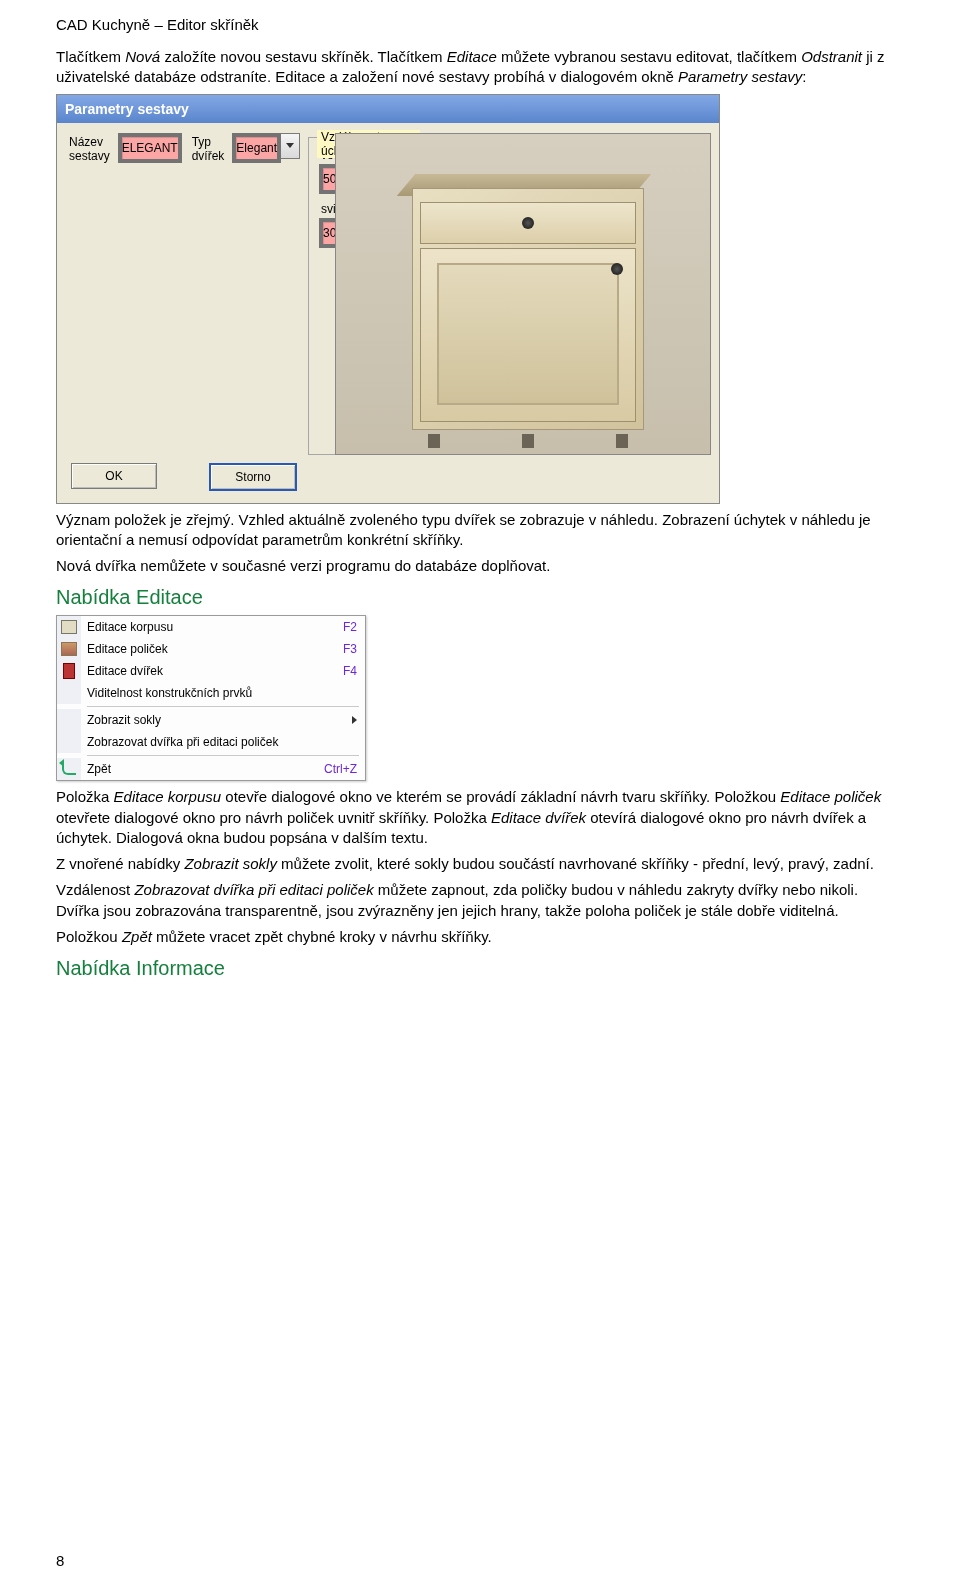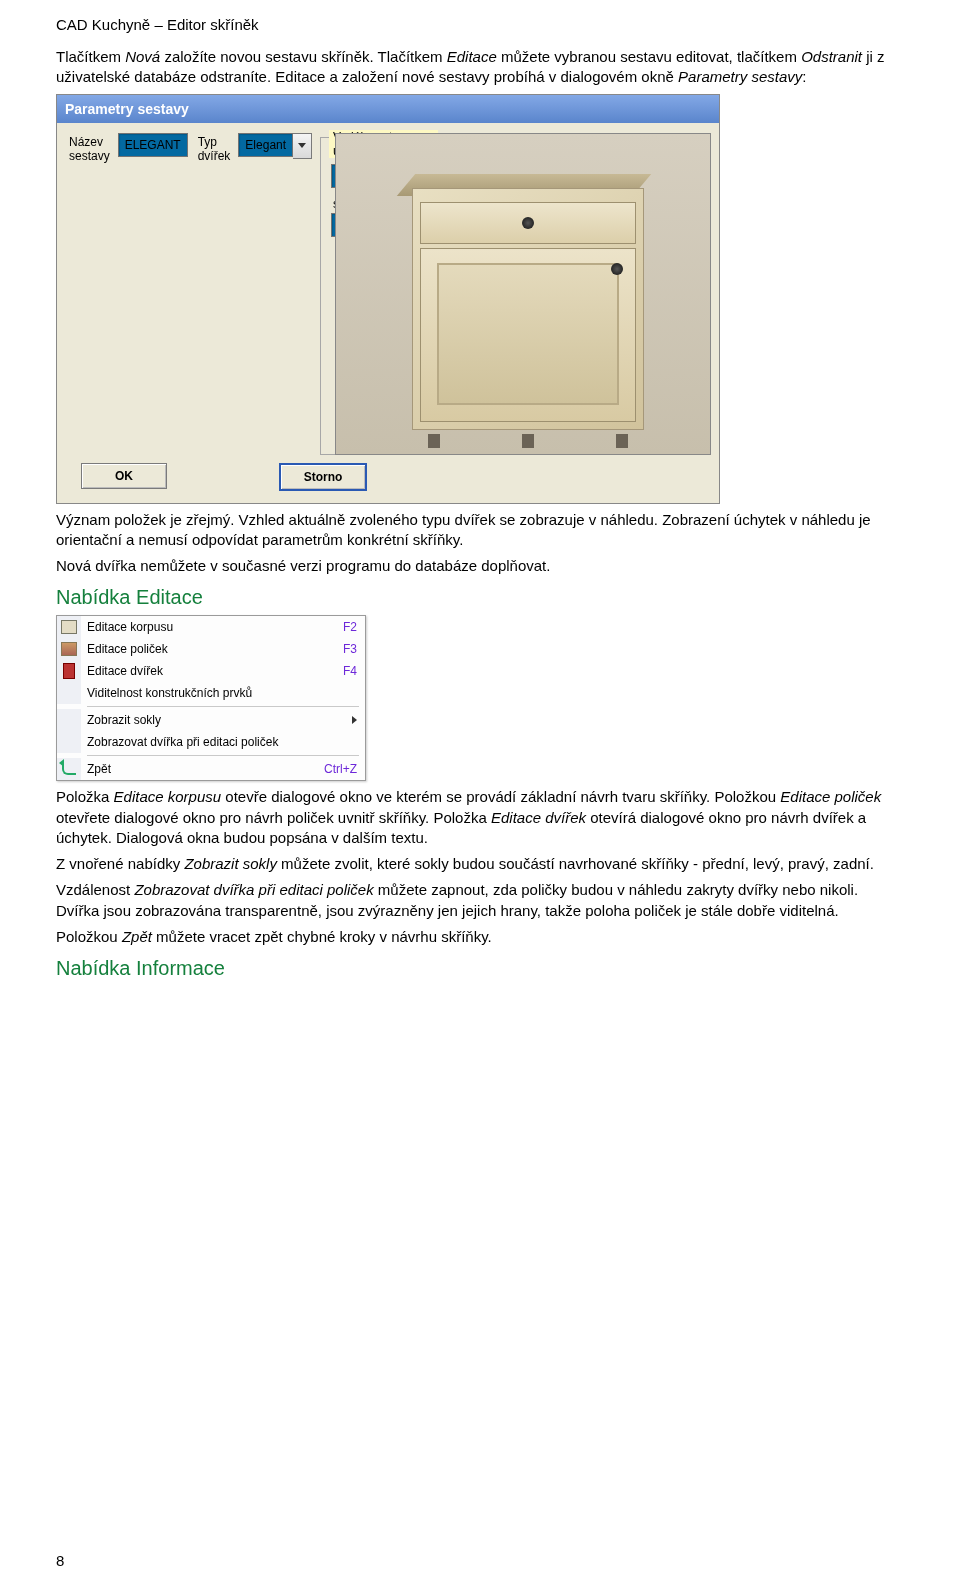--- a/index.html
+++ b/index.html
@@ -7,35 +7,35 @@
 .doc-header{font-size:15px;margin-bottom:14px;}
 p{margin:6px 0;line-height:1.35;}
 .em{font-style:italic;}
 .heading{color:#15803d;font-size:20px;margin:10px 0 6px 0;}
 .dialog{width:662px;border:1px solid #888;background:#ece9d8;box-shadow:0 1px 0 #aaa inset;}
 .titlebar{height:28px;background:linear-gradient(#83a8e6,#5a85cc);color:#fff;display:flex;align-items:center;padding:0 8px;font-size:14px;font-weight:bold;font-family:Tahoma,Verdana,sans-serif;}
 .dlg-body{display:flex;padding:10px 10px 8px 10px;gap:10px;}
 .left-col{width:258px;display:flex;flex-direction:row;gap:8px;}
 .right-col{flex:1;position:relative;}
 .lbl{font-size:12px;font-family:Tahoma,Verdana,sans-serif;color:#000;margin:2px 0 0 2px;}
-.textbox{background:#0369a1;border:1px solid #737373;box-shadow:inset 1px 1px 1px rgba(0,0,0,.15);height:22px;display:flex;align-items:center;padding:0 6px;font-size:12px;}
+.textbox{background:#fca5a5;border:4px solid #737373;box-shadow:inset 1px 1px 1px rgba(0,0,0,.15);height:22px;display:flex;align-items:center;padding:0 0;font-size:12px;}
 .combo{display:flex;}
 .combo .textbox{flex:1;}
 .combo-btn{width:18px;height:24px;border:1px solid #7a7a7a;border-left:none;background:linear-gradient(#f5f5f5,#d9d9d9);display:flex;align-items:center;justify-content:center;}
 .caret-down{width:0;height:0;border-left:4px solid transparent;border-right:4px solid transparent;border-top:5px solid #333;}
 .groupbox{border:1px solid #a7a7a7;margin-top:4px;padding:8px 10px 10px 10px;position:relative;}
 .group-title{position:absolute;top:-8px;left:8px;background:#fef9c3;padding:0 4px;font-size:12px;font-family:Tahoma,Verdana,sans-serif;}
 .spinner-row{display:flex;align-items:center;gap:0;margin-top:2px;}
 .spinner-row .textbox{width:66px;}
 .spin-btns{display:flex;flex-direction:column;border:1px solid #7a7a7a;border-left:none;}
 .spin-btn{width:16px;height:11px;background:linear-gradient(#f5f5f5,#d9d9d9);display:flex;align-items:center;justify-content:center;}
 .spin-btn+.spin-btn{border-top:1px solid #7a7a7a;}
 .arrow-up{width:0;height:0;border-left:3px solid transparent;border-right:3px solid transparent;border-bottom:4px solid #444;}
 .arrow-down{width:0;height:0;border-left:3px solid transparent;border-right:3px solid transparent;border-top:4px solid #444;}
-.dlg-buttons{display:flex;gap:112px;padding:0 0 12px 24px;font-weight:bold;}
+.dlg-buttons{display:flex;gap:52px;padding:0 0 12px 14px;}
 .btn{background:#ece9d8;border:1px solid #7a7a7a;box-shadow:1px 1px 0 #fff inset,-1px -1px 0 #bcbcbc inset;min-width:84px;height:24px;display:flex;align-items:center;justify-content:center;font-size:12px;font-family:Tahoma,Verdana,sans-serif;}
 .btn.default{border:2px solid #2a59b3;}
 .preview{width:100%;height:320px;background:linear-gradient(#d6cfc0,#c7bfac);border:1px solid #888;position:relative;overflow:hidden;}
 .cab-body{position:absolute;left:76px;top:54px;width:230px;height:240px;background:linear-gradient(145deg,#e8dfc2,#d1c39c);border:1px solid #a59779;}
 .cab-top{position:absolute;left:70px;top:40px;width:236px;height:22px;background:linear-gradient(#c7b995,#a79974);transform:skewX(-40deg);}
 .drawer{position:absolute;left:84px;top:68px;width:214px;height:40px;background:linear-gradient(#ede5cc,#dccfaa);border:1px solid #9d906f;}
 .drawer-knob{position:absolute;left:50%;top:50%;width:12px;height:12px;border-radius:50%;background:radial-gradient(#555,#111);transform:translate(-50%,-50%);}
 .door{position:absolute;left:84px;top:114px;width:214px;height:172px;background:linear-gradient(#ece3c9,#d8caa3);border:1px solid #9d906f;}
 .door-inner{position:absolute;left:16px;top:14px;right:16px;bottom:16px;border:2px solid #b8aa86;background:linear-gradient(#e4dabc,#cfc29b);}
 .door-knob{position:absolute;right:12px;top:14px;width:12px;height:12px;border-radius:50%;background:radial-gradient(#555,#111);}

